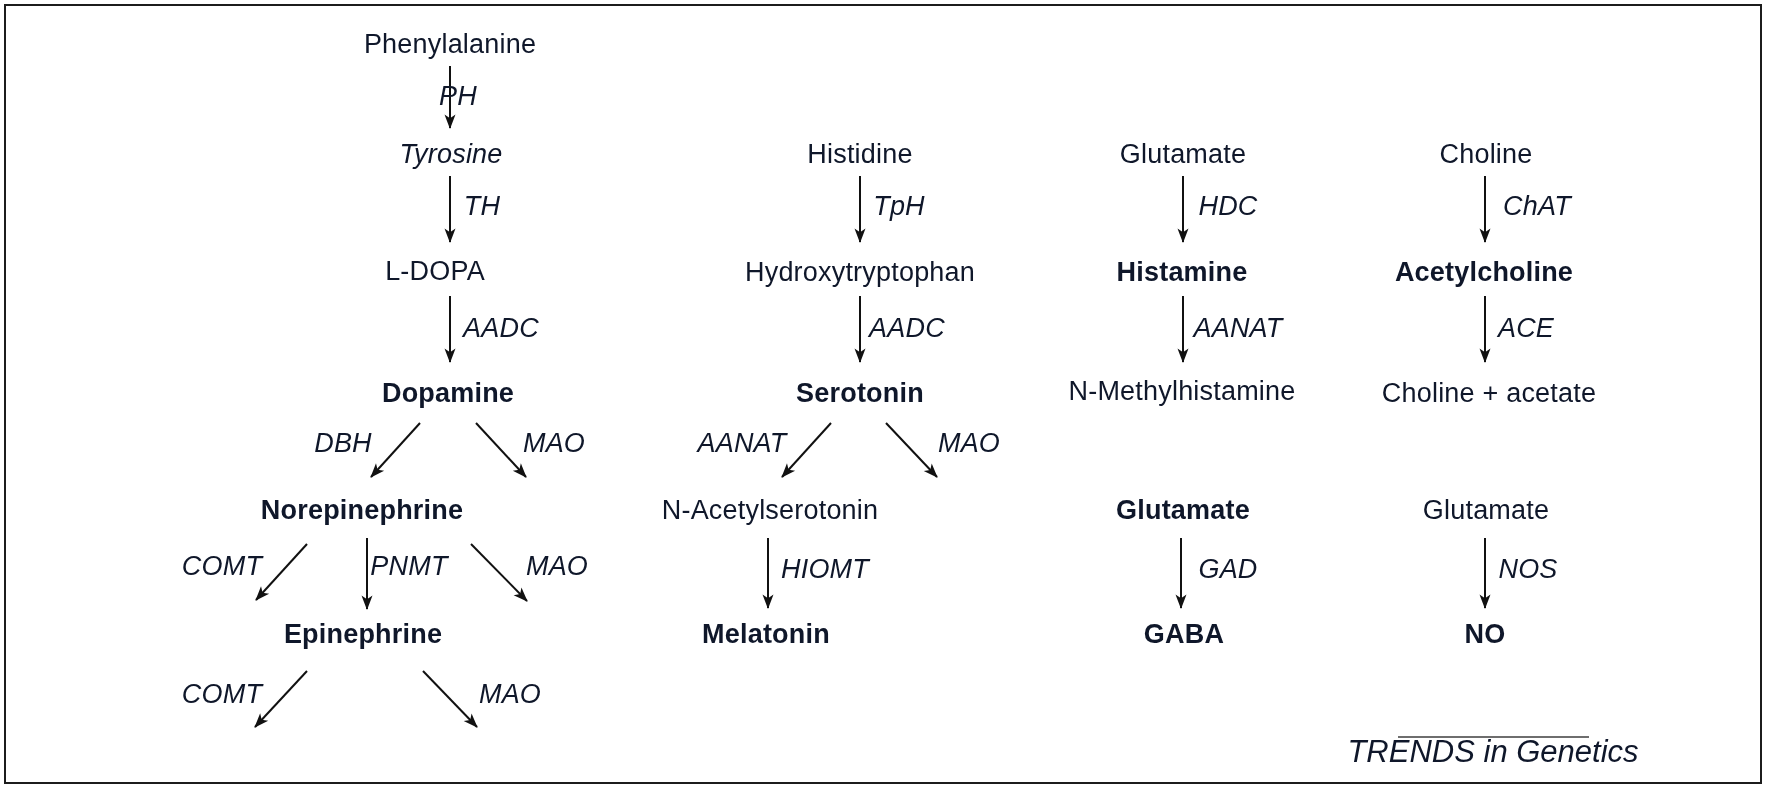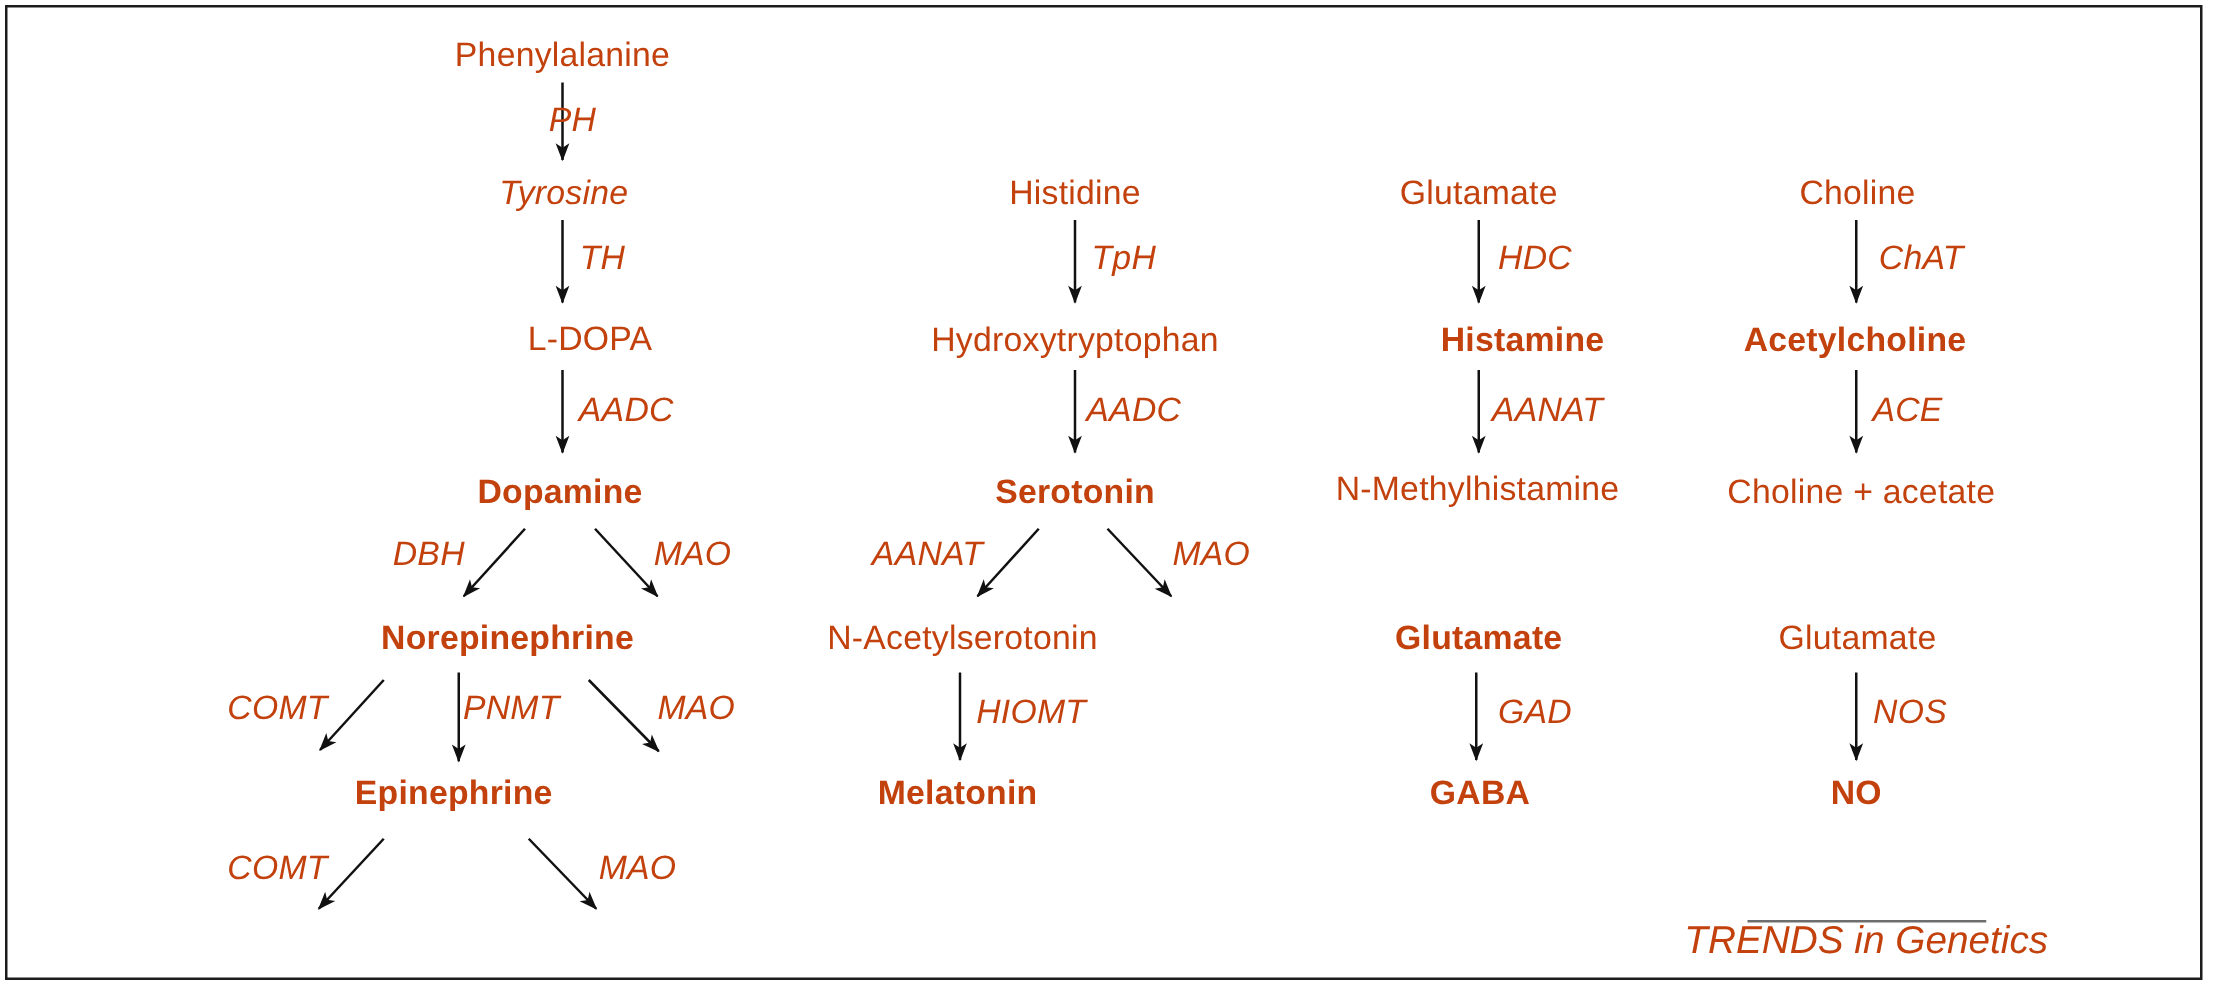--- a/index.html
+++ b/index.html
@@ -1,18 +1,18 @@
 <!DOCTYPE html>
 <html><head>
 <meta charset="utf-8">
 <style>
   html,body { margin:0; padding:0; background:#ffffff; }
   .figure {
     position:relative; width:1770px; height:792px; background:#ffffff;
-    font-family:"Liberation Sans","DejaVu Sans",sans-serif; color:#c2410c;
+    font-family:"Liberation Sans","DejaVu Sans",sans-serif; color:#0f172a;
     overflow:hidden;
   }
   .frame {
     position:absolute; left:4px; top:4px; width:1758px; height:780px;
     border:2px solid #1c1c1c; box-sizing:border-box;
   }
   .arrows { position:absolute; left:0; top:0; }
   .node {
     position:absolute; transform:translate(-50%,-50%);
     white-space:nowrap; font-size:27px; line-height:1.1; letter-spacing:0.2px;
@@ -69,47 +69,47 @@
       <line x1="1485" y1="176" x2="1485" y2="242" marker-end="url(#ah)"></line>
       <line x1="1485" y1="296" x2="1485" y2="362" marker-end="url(#ah)"></line>
       <line x1="1485" y1="538" x2="1485" y2="608" marker-end="url(#ah)"></line>
     </g>
   </svg>
 
   <div class="node metabolite" style="left:450px;  top:45px;">Phenylalanine</div>
   <div class="node enzyme" style="left:458px;  top:97px;">PH</div>
   <div class="node metabolite italic" style="left:451px; top:155px;">Tyrosine</div>
   <div class="node enzyme" style="left:482px;  top:207px;">TH</div>
-  <div class="node metabolite" style="left:472px;  top:272px;">L-DOPA</div>
+  <div class="node metabolite" style="left:435px;  top:272px;">L-DOPA</div>
   <div class="node enzyme" style="left:501px;  top:329px;">AADC</div>
   <div class="node metabolite bold" style="left:448px;  top:394px;">Dopamine</div>
   <div class="node enzyme" style="left:343px;  top:444px;">DBH</div>
   <div class="node enzyme" style="left:554px;  top:444px;">MAO</div>
-  <div class="node metabolite bold" style="left:362px;  top:511px;margin-left:44px;">Norepinephrine</div>
+  <div class="node metabolite bold" style="left:362px;  top:511px;">Norepinephrine</div>
   <div class="node enzyme" style="left:222px;  top:567px;">COMT</div>
   <div class="node enzyme" style="left:409px;  top:567px;">PNMT</div>
   <div class="node enzyme" style="left:557px;  top:567px;">MAO</div>
   <div class="node metabolite bold" style="left:363px;  top:635px;">Epinephrine</div>
   <div class="node enzyme" style="left:222px;  top:695px;">COMT</div>
   <div class="node enzyme" style="left:510px;  top:695px;">MAO</div>
 
   <div class="node metabolite" style="left:860px;  top:155px;">Histidine</div>
   <div class="node enzyme" style="left:899px;  top:207px;">TpH</div>
   <div class="node metabolite" style="left:860px;  top:273px;">Hydroxytryptophan</div>
   <div class="node enzyme" style="left:907px;  top:329px;">AADC</div>
   <div class="node metabolite bold" style="left:860px;  top:394px;">Serotonin</div>
   <div class="node enzyme" style="left:742px;  top:444px;">AANAT</div>
   <div class="node enzyme" style="left:969px;  top:444px;">MAO</div>
   <div class="node metabolite" style="left:770px;  top:511px;">N-Acetylserotonin</div>
   <div class="node enzyme" style="left:825px;  top:570px;">HIOMT</div>
   <div class="node metabolite bold" style="left:766px;  top:635px;">Melatonin</div>
 
   <div class="node metabolite" style="left:1183px; top:155px;">Glutamate</div>
   <div class="node enzyme" style="left:1228px; top:207px;">HDC</div>
-  <div class="node metabolite bold" style="left:1182px; top:273px;margin-left:36px;">Histamine</div>
+  <div class="node metabolite bold" style="left:1182px; top:273px;">Histamine</div>
   <div class="node enzyme" style="left:1238px; top:329px;">AANAT</div>
   <div class="node metabolite" style="left:1182px; top:392px;">N-Methylhistamine</div>
   <div class="node metabolite bold" style="left:1183px; top:511px;">Glutamate</div>
   <div class="node enzyme" style="left:1228px; top:570px;">GAD</div>
   <div class="node metabolite bold" style="left:1184px; top:635px;">GABA</div>
 
   <div class="node metabolite" style="left:1486px; top:155px;">Choline</div>
   <div class="node enzyme" style="left:1537px; top:207px;">ChAT</div>
   <div class="node metabolite bold" style="left:1484px; top:273px;">Acetylcholine</div>
   <div class="node enzyme" style="left:1526px; top:329px;">ACE</div>

